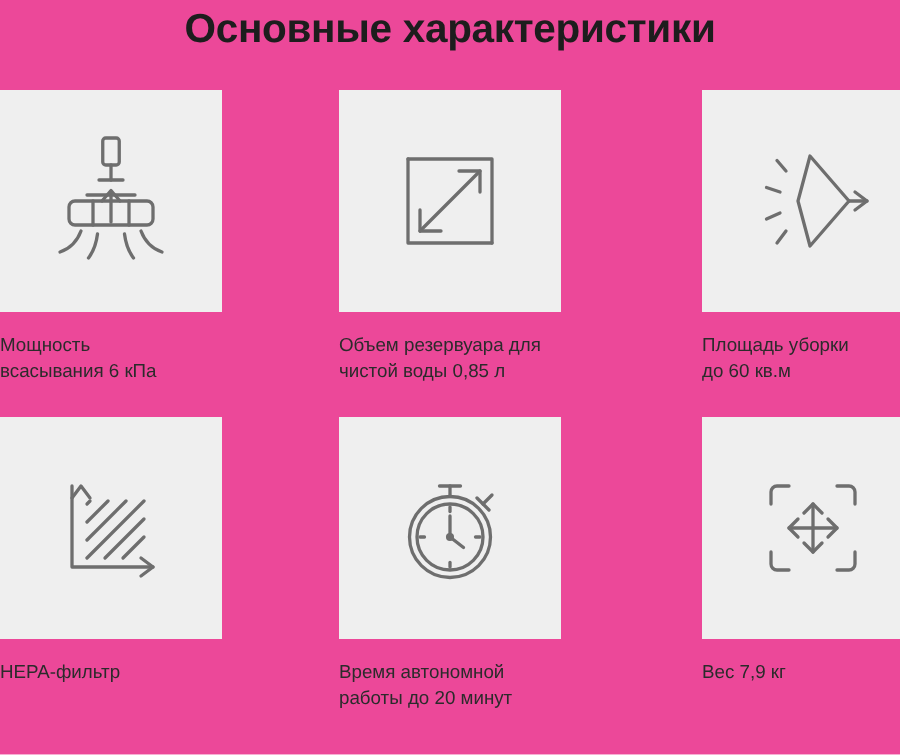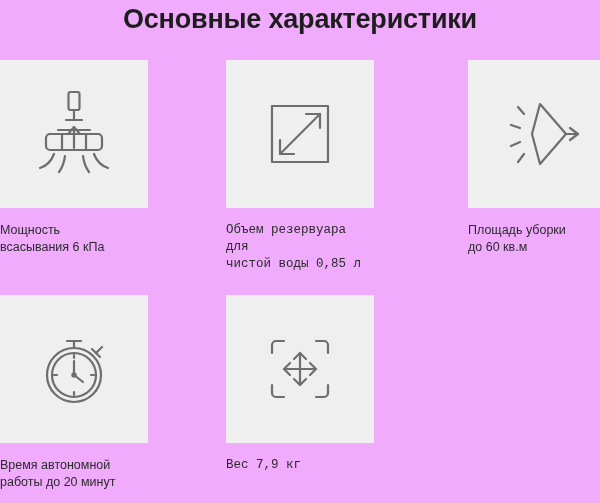--- a/index.html
+++ b/index.html
@@ -9,21 +9,21 @@
     width: 600px;
     height: 503px;
     background: #ffffff;
     font-family: "Liberation Sans", sans-serif;
     overflow: hidden;
   }
   #page {
     position: relative;
     width: 600px;
     height: 503px;
-    background: #f0abfc;
+    background: #ec4899;
   }
   .page-title {
     text-align: center;
     font-size: 27px;
     font-weight: bold;
     color: #1d1d1d;
     letter-spacing: -0.2px;
     margin: 0;
     padding-top: 2px;
     line-height: 34px;
@@ -55,21 +55,21 @@
   }
   .feature-label {
     margin-top: 14px;
     font-size: 12.5px;
     line-height: 17px;
     color: #2b2b2b;
     white-space: pre-line;
   }
   
   .grid > .feature:nth-child(3n+1) { margin-left: 0px; }
-  .grid > .feature:nth-child(3n+2) { margin-left: 0px; font-family: Liberation Mono, monospace; }
+  .grid > .feature:nth-child(3n+2) { margin-left: 0px; }
   .grid > .feature:nth-child(3n+3) { margin-left: 16px; }
 </style>
 </head>
 <body>
 
 <div id="page">
 
   <h1 class="page-title">Основные характеристики</h1>
 
   <div class="grid">
@@ -125,20 +125,38 @@
             <path d="M28 44 l-9 -3"></path>
             <path d="M28 58 l-9 4"></path>
             <path d="M32 70 l-6 8"></path>
           </svg>
         </span>
       </div>
       <div class="feature-label">Площадь уборки
 до 60 кв.м</div>
     </div>
 
+    <div class="feature">
+      <div class="icon-box">
+        <span>
+          <svg width="100" height="100" viewBox="0 0 100 100" fill="none" stroke="#6e6e6e" stroke-width="2.2" stroke-linecap="round" stroke-linejoin="round">
+            <path d="M24 22 v54 h54"></path>
+            <path d="M24 30 l6 -8 l6 8"></path>
+            <path d="M70 70 l8 6 l-8 6"></path>
+            <path d="M34 70 L72 32"></path>
+            <path d="M34 58 L60 32"></path>
+            <path d="M34 46 L48 32"></path>
+            <path d="M46 70 L72 44"></path>
+            <path d="M58 70 L72 56"></path>
+            <path d="M34 34 L36 32"></path>
+          </svg>
+        </span>
+      </div>
+      <div class="feature-label">HEPA-фильтр</div>
+    </div>
 
     <div class="feature">
       <div class="icon-box">
         <span>
           <svg width="100" height="100" viewBox="0 0 100 100" fill="none" stroke="#6e6e6e" stroke-width="2.2" stroke-linecap="round" stroke-linejoin="round">
             <circle cx="50" cy="56" r="27"></circle>
             <circle cx="50" cy="56" r="22"></circle>
             <path d="M43 22 h14"></path>
             <path d="M50 22 v7"></path>
             <path d="M72 34 l6 -6"></path>

